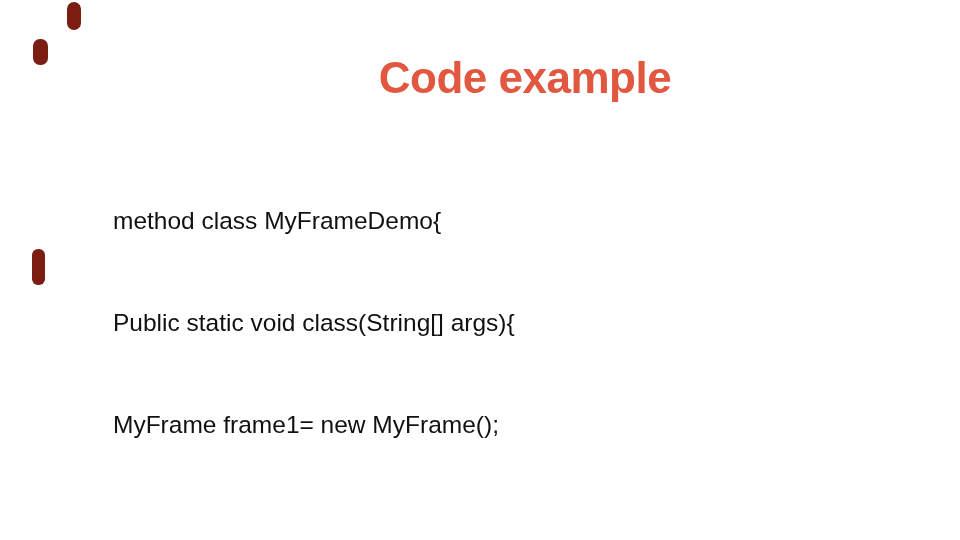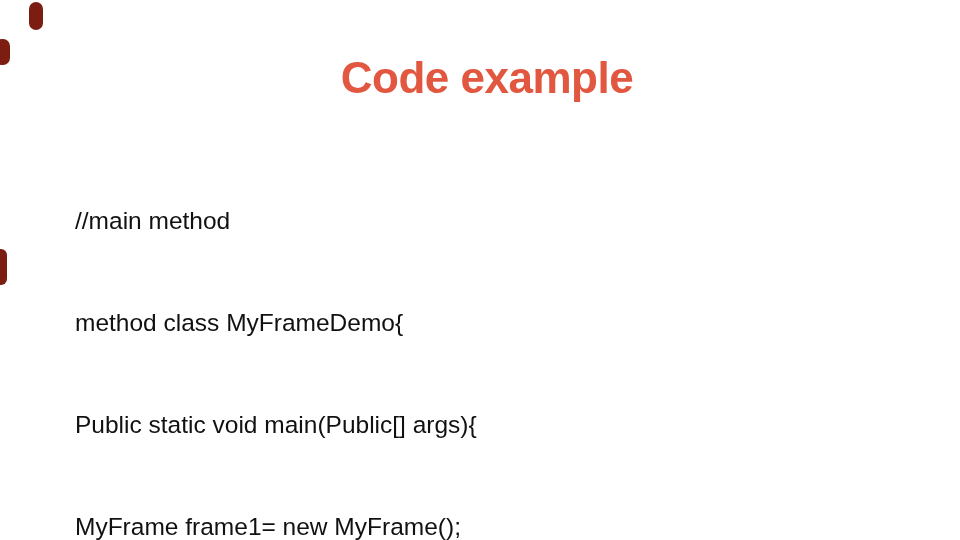--- a/index.html
+++ b/index.html
@@ -10,20 +10,21 @@
     width: 960px;
     height: 540px;
     position: relative;
     overflow: hidden;
     background: var(--background, #ffffff);
     font-family: "Liberation Sans", sans-serif;
   }
   .slide {
     position: absolute;
     inset: 0;
+    margin-left: 38px;
   }
   
   .frame-frag {
     position: absolute;
     background: var(--frame, #7c1d12);
     border-radius: 7px;
   }
   .frag-top   { left: 29px;  top: 2px;   width: 14px; height: 28px; }
   .frag-upper { left: -5px;  top: 39px;  width: 15px; height: 26px; }
   .frag-mid   { left: -6px;  top: 249px; width: 13px; height: 36px; border-radius: 6px; }
@@ -59,23 +60,22 @@
 
 <div class="slide">
 
   <div class="frame-frag frag-top"></div>
   <div class="frame-frag frag-upper"></div>
   <div class="frame-frag frag-mid"></div>
 
   <h1 class="slide-title">Code example</h1>
 
   <div class="code-block">
-    <div class="code-line">//main method</div>
     <div class="code-line">method class MyFrameDemo{</div>
-    <div class="code-line">Public static void main(Public[] args){</div>
+    <div class="code-line">Public static void class(String[] args){</div>
     <div class="code-line">MyFrame frame1= new MyFrame();</div>
     
     
     
     
     
   </div>
 
 </div>
 

